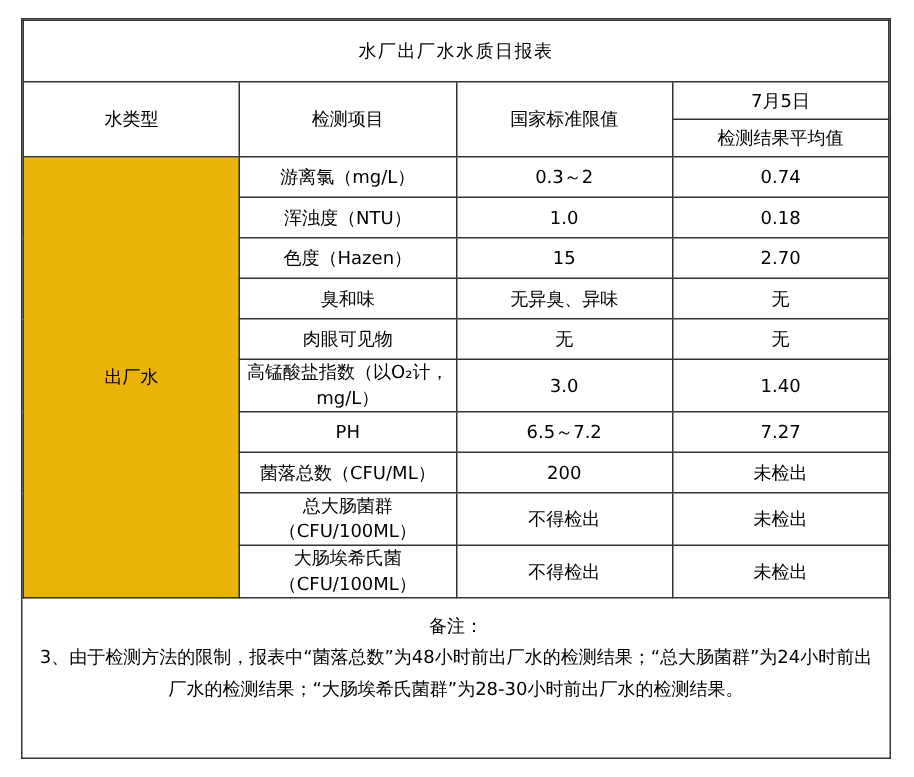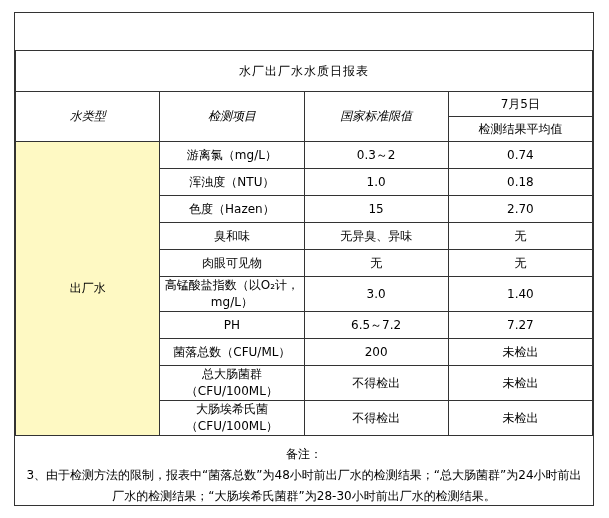--- a/index.html
+++ b/index.html
@@ -20,21 +20,20 @@
     width: 580px;
     height: 494px;
     border: 1px solid #333;
     box-sizing: border-box;
     background: #fff;
   }
   table.report {
     width: 100%;
     border-collapse: collapse;
     table-layout: fixed;
-    margin-top: 37px;
   }
   table.report td, table.report th {
     border: 1px solid #333;
     padding: 0;
     text-align: center;
     vertical-align: middle;
     font-weight: normal;
     font-size: 12px;
     color: #000;
   }
@@ -44,29 +43,28 @@
     font-weight: bold;
     letter-spacing: 1px;
   }
   .hdr {
     font-size: 12.5px;
     height: 24px;
   }
   .hdr-tall {
     height: 48px;
     font-size: 12.5px;
-    font-style: italic;
   }
   .date-cell {
     font-size: 14px;
     font-weight: bold;
     height: 24px;
   }
   .watertype {
-    background: #fef9c3;
+    background: #eab308;
     font-size: 12.5px;
     width: 96px;
   }
   .item-cell {
     text-align: left;
     padding-left: 8px;
     height: 26px;
     font-size: 12px;
   }
   .val-cell {

